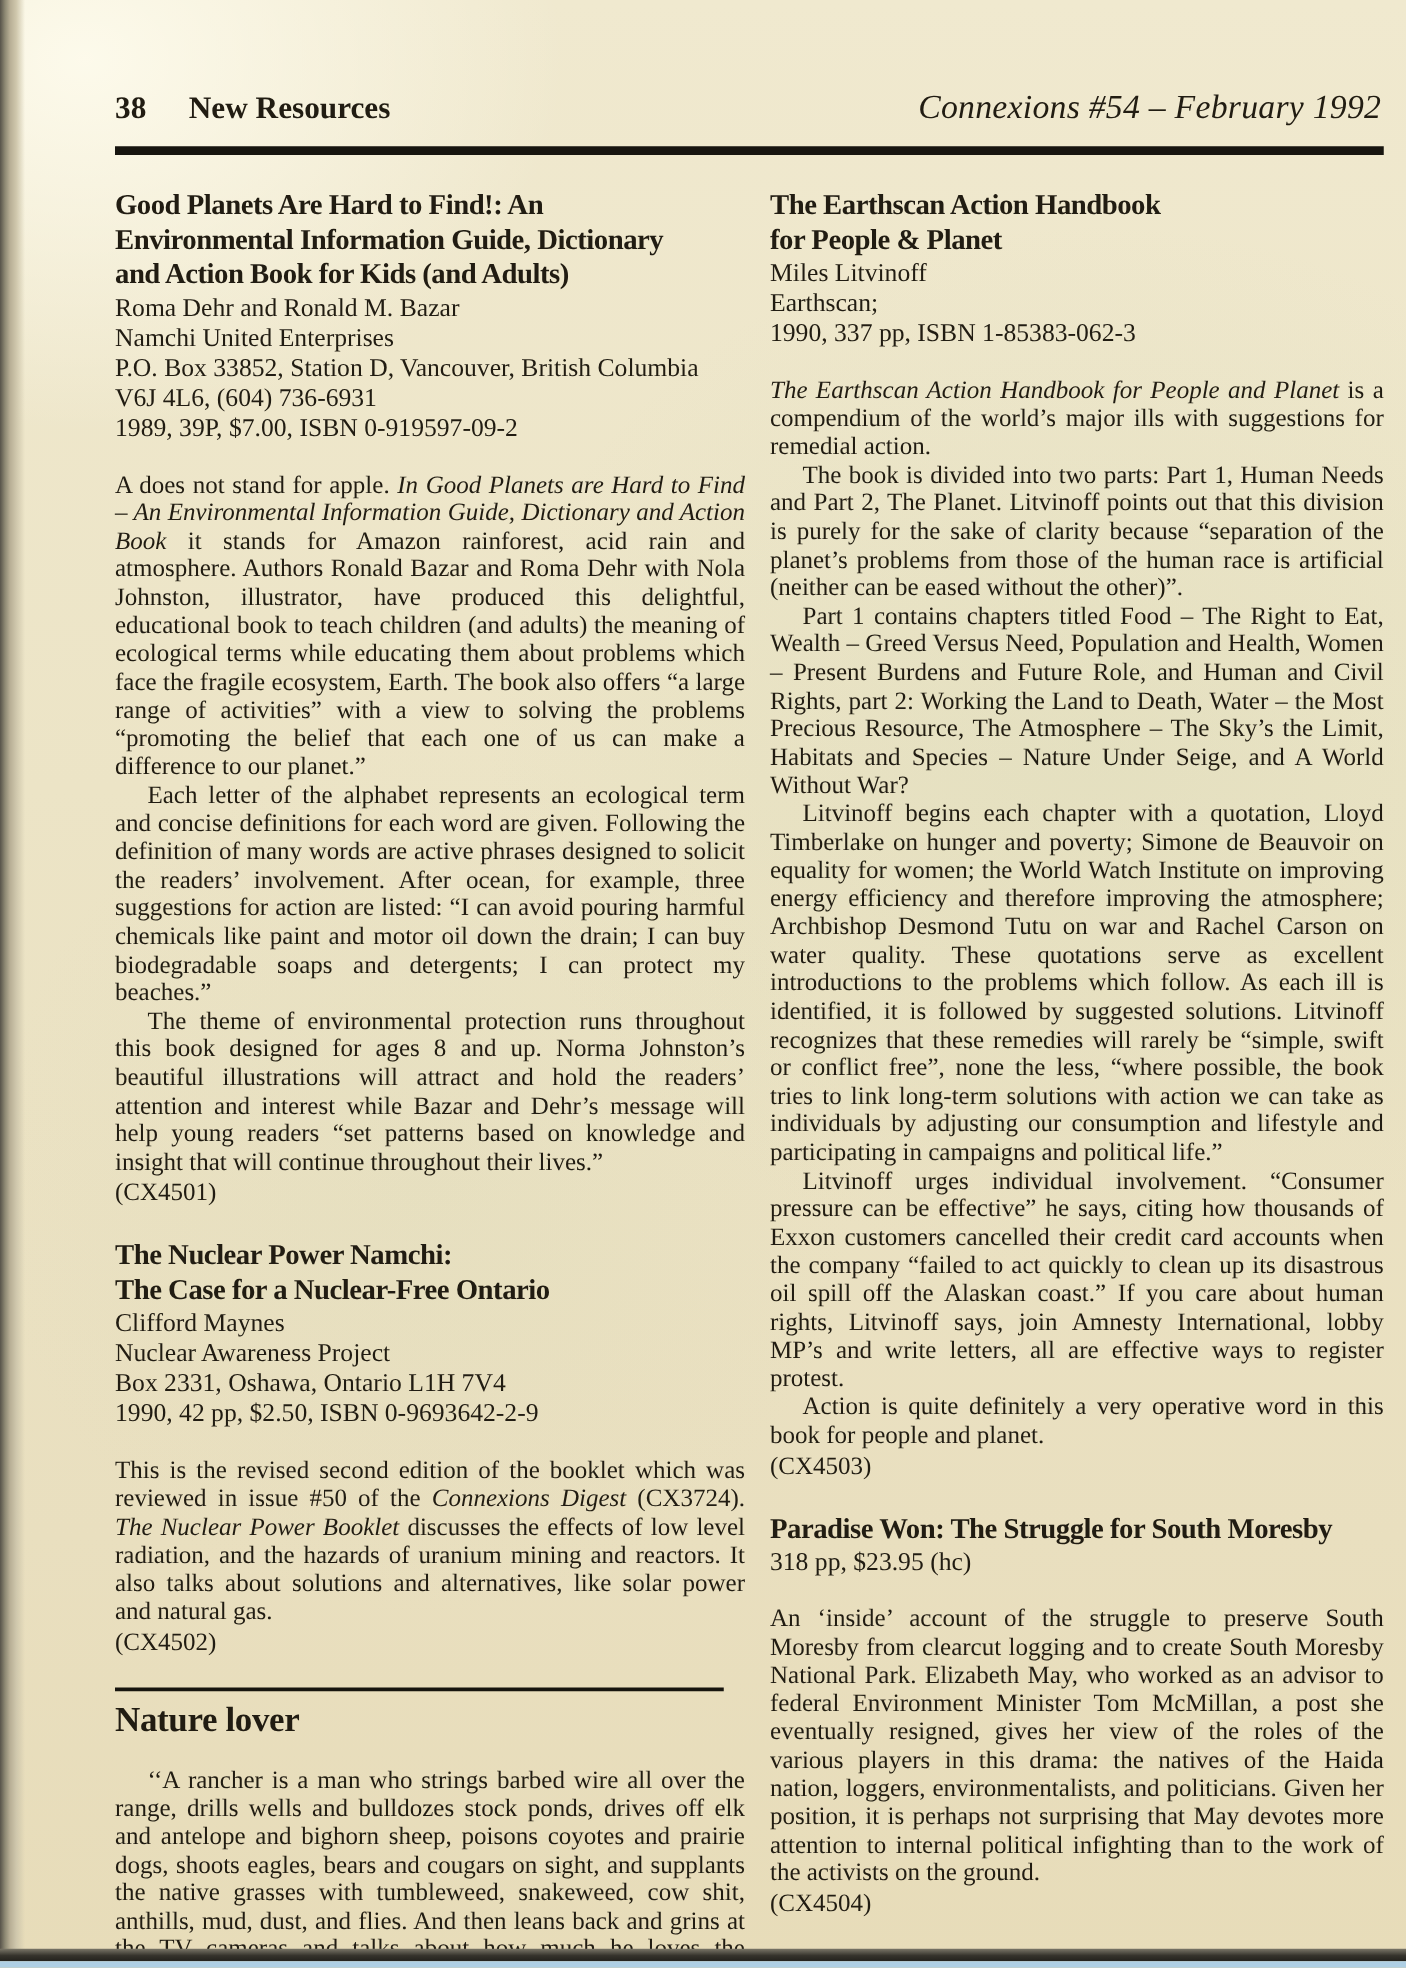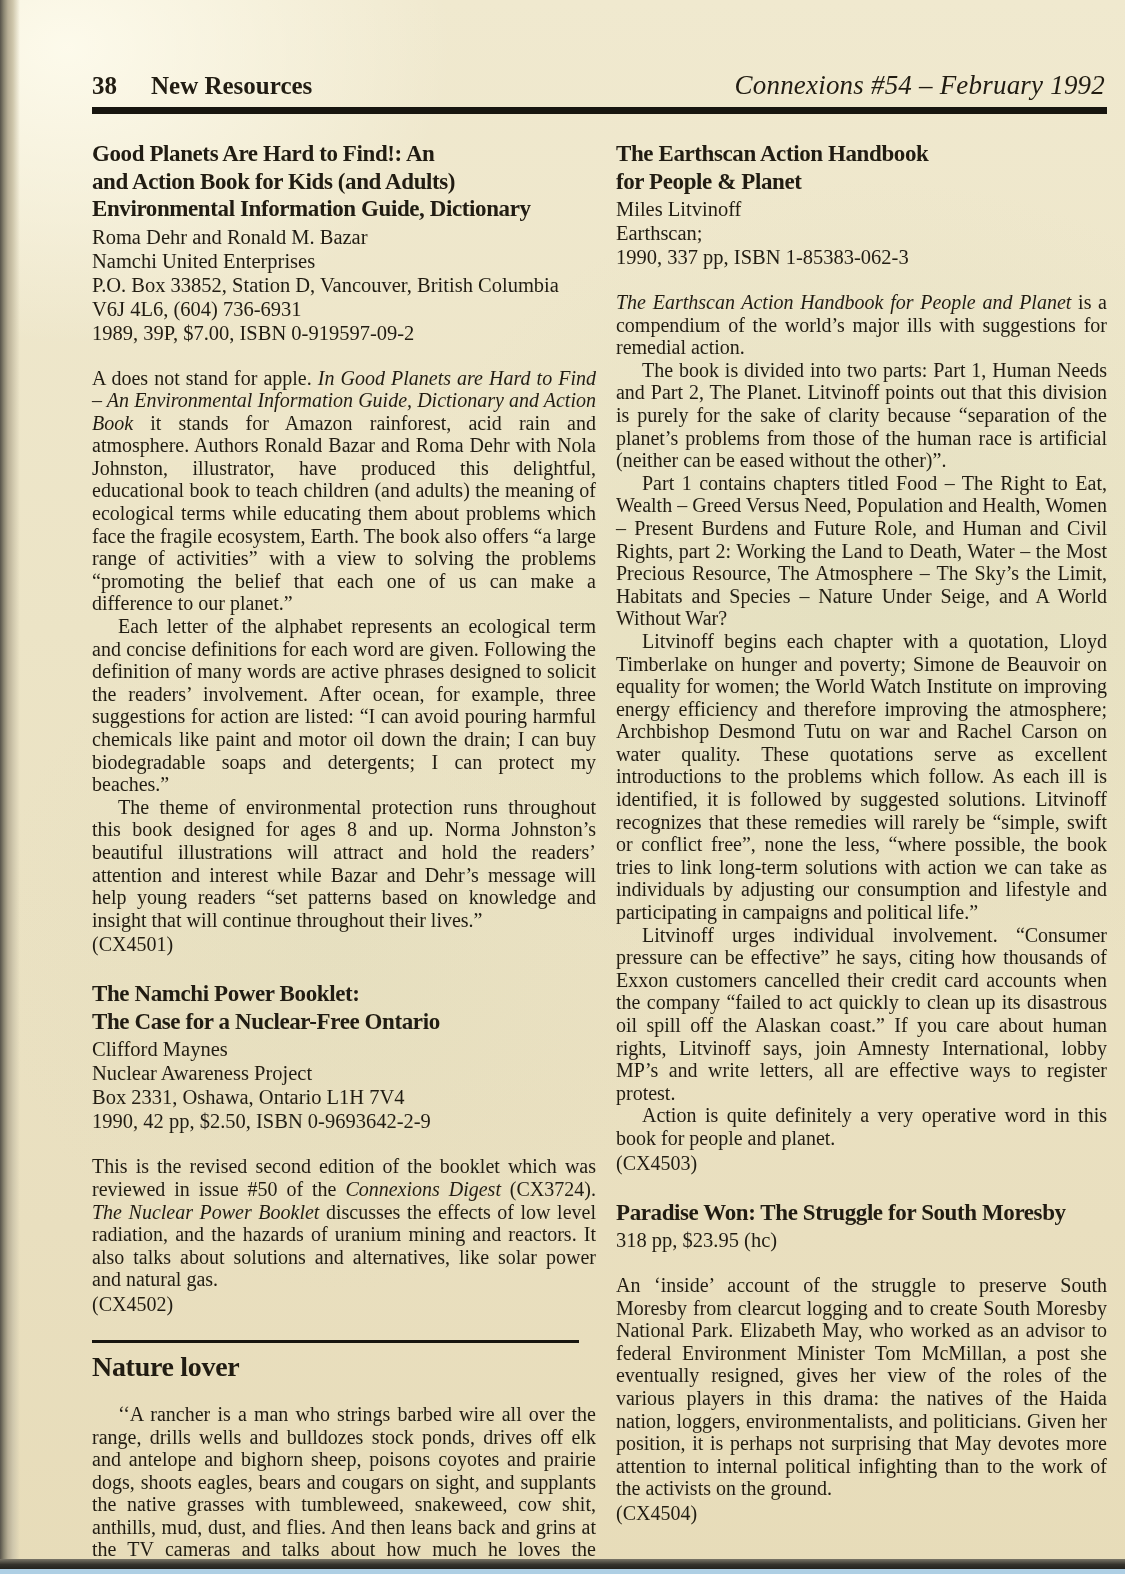--- a/index.html
+++ b/index.html
@@ -25,21 +25,21 @@
     position:absolute;left:0;right:0;bottom:5px;height:10px;
     background:linear-gradient(180deg,#7a7668 0%,#35332c 55%,#23221d 100%);
   }
   .edge-bottom-blue{
     position:absolute;left:0;right:0;bottom:0;height:5px;background:#aecfe4;
   }
 
   .content{position:absolute;left:92px;top:70px;width:1015px;}
 
   
-  .masthead{display:flex;justify-content:space-between;align-items:baseline;padding:0 2px 6px 0;text-align:right;}
+  .masthead{display:flex;justify-content:space-between;align-items:baseline;padding:0 2px 16px 0;text-align:right;}
   .mast-left{font-weight:bold;font-size:25px;}
   .mast-left .pg{margin-right:34px;}
   .mast-right{font-style:italic;font-size:27px;letter-spacing:0.2px;}
   .mast-rule{height:7px;background:#17150f;margin-bottom:26px;}
 
   
   .cols{display:flex;gap:20px;}
   .col{width:505px;}
   .col.right{width:492px;}
 
@@ -74,41 +74,41 @@
     </div>
     <div class="mast-rule"></div>
 
     <div class="cols">
 
       <div class="col">
 
         <div class="review">
           <div class="title">
             <div>Good Planets Are Hard to Find!:  An</div>
+            <div>Environmental Information Guide, Dictionary</div>
             <div>and Action Book for Kids (and Adults)</div>
-            <div>Environmental Information Guide, Dictionary</div>
           </div>
           <div class="meta">
             <div>Roma Dehr and Ronald M. Bazar</div>
             <div>Namchi United Enterprises</div>
             <div>P.O. Box 33852, Station D, Vancouver, British Columbia</div>
             <div>V6J 4L6, (604) 736-6931</div>
             <div>1989, 39P, $7.00, ISBN 0-919597-09-2</div>
           </div>
           <div class="body">
             <p><span>A does not stand for apple. </span><span class="it">In Good Planets are Hard to Find – An Environmental Information Guide, Dictionary and Action Book</span><span> it stands for Amazon rainforest, acid rain and atmosphere. Authors Ronald Bazar and Roma Dehr with Nola Johnston, illustrator, have produced this delightful, educational book to teach children (and adults) the meaning of ecological terms while educating them about problems which face the fragile ecosystem, Earth. The book also offers “a large range of activities” with a view to solving the problems “promoting the belief that each one of us can make a difference to our planet.”</span></p>
             <p class="ind"><span>Each letter of the alphabet represents an ecological term and concise definitions for each word are given. Following the definition of many words are active phrases designed to solicit the readers’ involvement. After ocean, for example, three suggestions for action are listed: “I can avoid pouring harmful chemicals like paint and motor oil down the drain; I can buy biodegradable soaps and detergents; I can protect my beaches.”</span></p>
             <p class="ind"><span>The theme of environmental protection runs throughout this book designed for ages 8 and up. Norma Johnston’s beautiful illustrations will attract and hold the readers’ attention and interest while Bazar and Dehr’s message will help young readers “set patterns based on knowledge and insight that will continue throughout their lives.”</span></p>
           </div>
           <div class="code">(CX4501)</div>
         </div>
 
         <div class="review">
           <div class="title">
-            <div>The Namchi Power Booklet:</div>
+            <div>The Nuclear Power Namchi:</div>
             <div>The Case for a Nuclear-Free Ontario</div>
           </div>
           <div class="meta">
             <div>Clifford Maynes</div>
             <div>Nuclear Awareness Project</div>
             <div>Box 2331, Oshawa, Ontario L1H 7V4</div>
             <div>1990, 42 pp, $2.50, ISBN 0-9693642-2-9</div>
           </div>
           <div class="body">
             <p><span>This is the revised second edition of the booklet which was reviewed in issue #50 of the </span><span class="it">Connexions Digest</span><span> (CX3724). </span><span class="it">The Nuclear Power Booklet</span><span> discusses the effects of low level radiation, and the hazards of uranium mining and reactors. It also talks about solutions and alternatives, like solar power and natural gas.</span></p>

